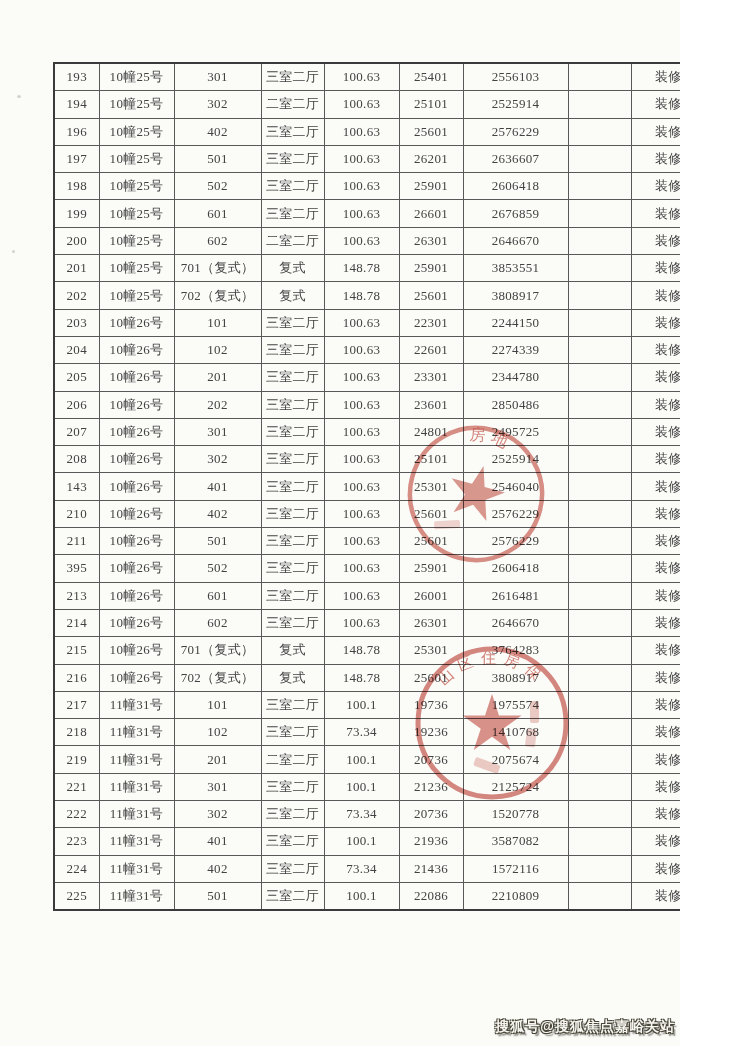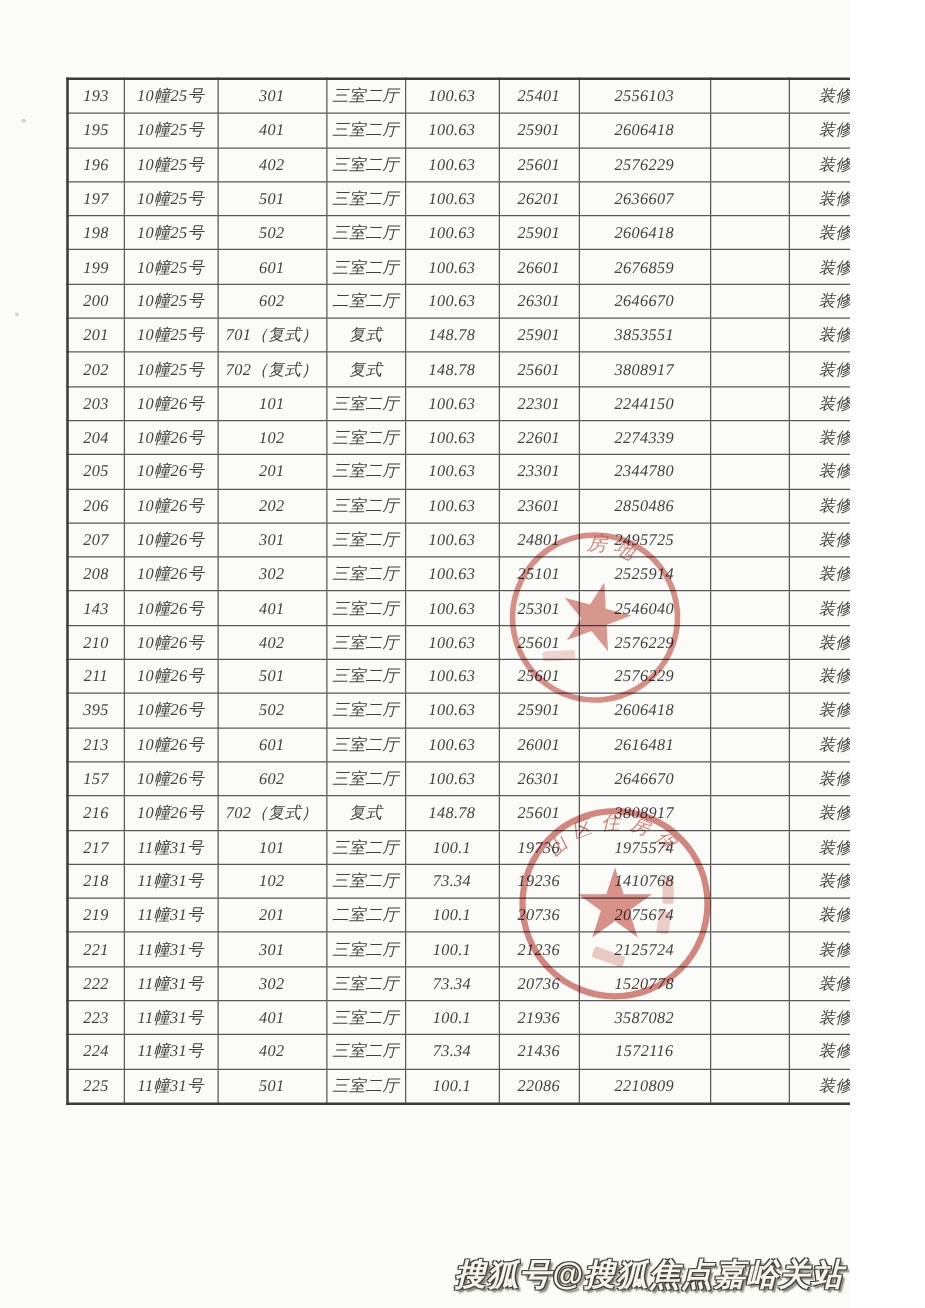--- a/index.html
+++ b/index.html
@@ -2,21 +2,20 @@
 <html><head>
 <meta charset="utf-8">
 <style>
   html,body { margin:0; padding:0; }
   .page {
     position:relative;
     width:680px; height:1046px;
     background:#fbfbf8;
     font-family:"Liberation Serif","DejaVu Serif",serif;
     overflow:hidden;
-    font-style:italic;
   }
   
   table.price-table {
     position:absolute; left:53px; top:62px;
     width:652px;
     border-collapse:collapse;
     table-layout:fixed;
     border:2px solid #3a3a3a;
   }
   table.price-table td {
@@ -40,21 +39,21 @@
     pointer-events:none;
   }
   #seal1 { left:391px; top:409px; }
   #seal2 { left:402px; top:633px; }
   
   .watermark {
     position:absolute;
     right:5px; bottom:10px;
     font-family:"Liberation Sans","DejaVu Sans",sans-serif;
     font-weight:bold;
-    font-size:25px;
+    font-size:14px;
     letter-spacing:1px;
     color:#f7f5f0;
     text-shadow:
       -1px -1px 0 #474538,
        1px -1px 0 #474538,
       -1px  1px 0 #474538,
        1px  1px 0 #474538,
        2.5px 2.5px 1.5px rgba(50,48,38,0.6);
   }
   
@@ -88,27 +87,27 @@
           <td>10幢25号</td>
           <td>301</td>
           <td>三室二厅</td>
           <td>100.63</td>
           <td>25401</td>
           <td>2556103</td>
           <td></td>
           <td>装修</td>
         </tr>
         <tr>
-          <td>195</td>
-          <td>10幢25号</td>
-          <td>401</td>
-          <td>三室二厅</td>
-          <td>100.63</td>
-          <td>25901</td>
-          <td>2606418</td>
+          <td>194</td>
+          <td>10幢25号</td>
+          <td>302</td>
+          <td>二室二厅</td>
+          <td>100.63</td>
+          <td>25101</td>
+          <td>2525914</td>
           <td></td>
           <td>装修</td>
         </tr>
         <tr>
           <td>196</td>
           <td>10幢25号</td>
           <td>402</td>
           <td>三室二厅</td>
           <td>100.63</td>
           <td>25601</td>
@@ -297,27 +296,38 @@
           <td>10幢26号</td>
           <td>601</td>
           <td>三室二厅</td>
           <td>100.63</td>
           <td>26001</td>
           <td>2616481</td>
           <td></td>
           <td>装修</td>
         </tr>
         <tr>
-          <td>157</td>
+          <td>214</td>
           <td>10幢26号</td>
           <td>602</td>
           <td>三室二厅</td>
           <td>100.63</td>
           <td>26301</td>
           <td>2646670</td>
+          <td></td>
+          <td>装修</td>
+        </tr>
+        <tr>
+          <td>215</td>
+          <td>10幢26号</td>
+          <td>701（复式）</td>
+          <td>复式</td>
+          <td>148.78</td>
+          <td>25301</td>
+          <td>3764283</td>
           <td></td>
           <td>装修</td>
         </tr>
         <tr>
           <td>216</td>
           <td>10幢26号</td>
           <td>702（复式）</td>
           <td>复式</td>
           <td>148.78</td>
           <td>25601</td>

